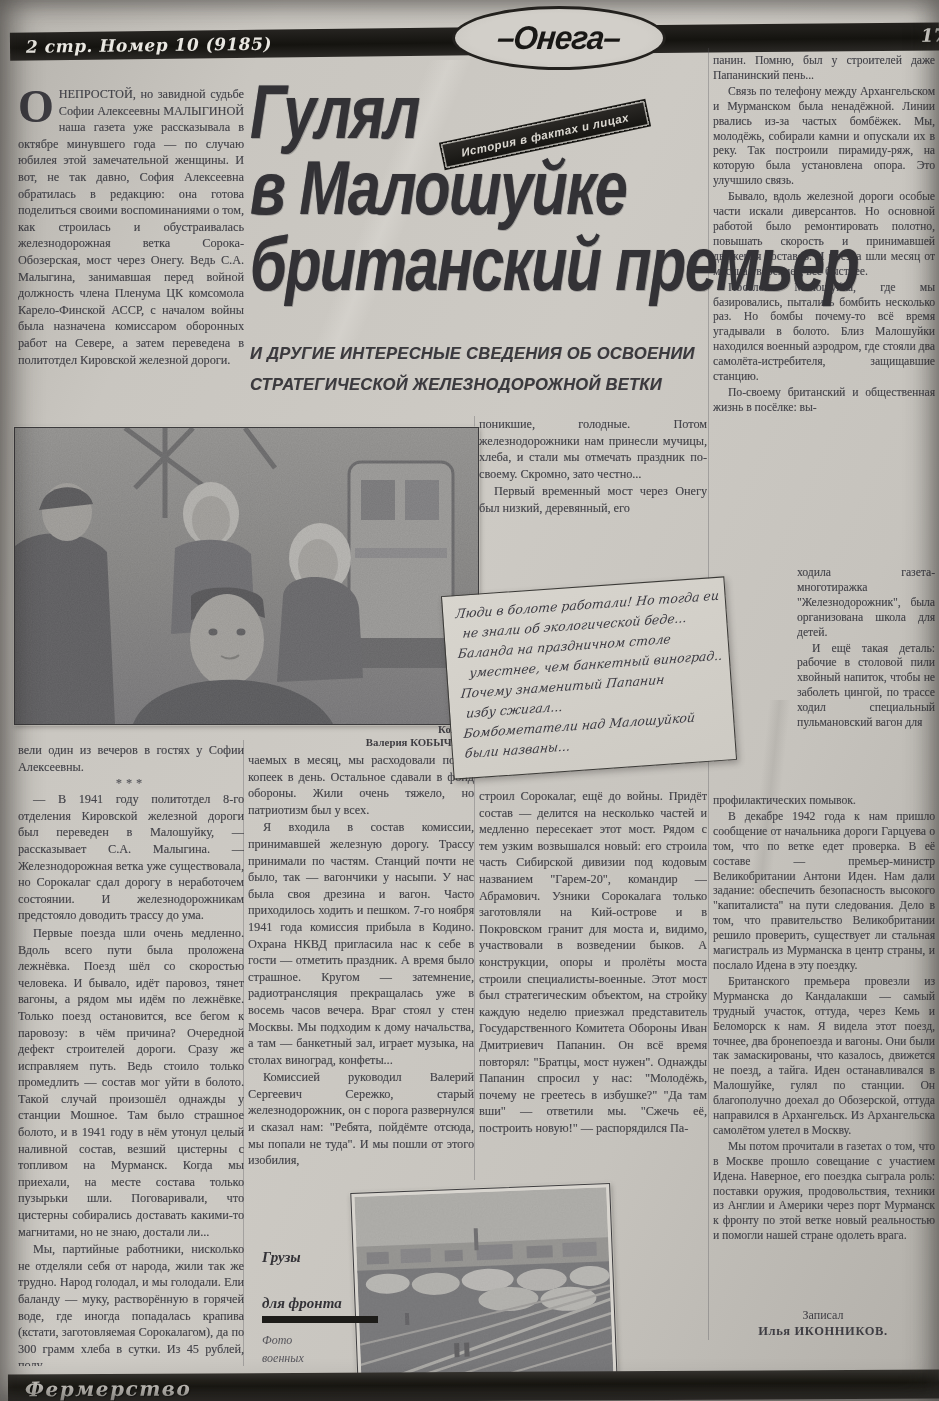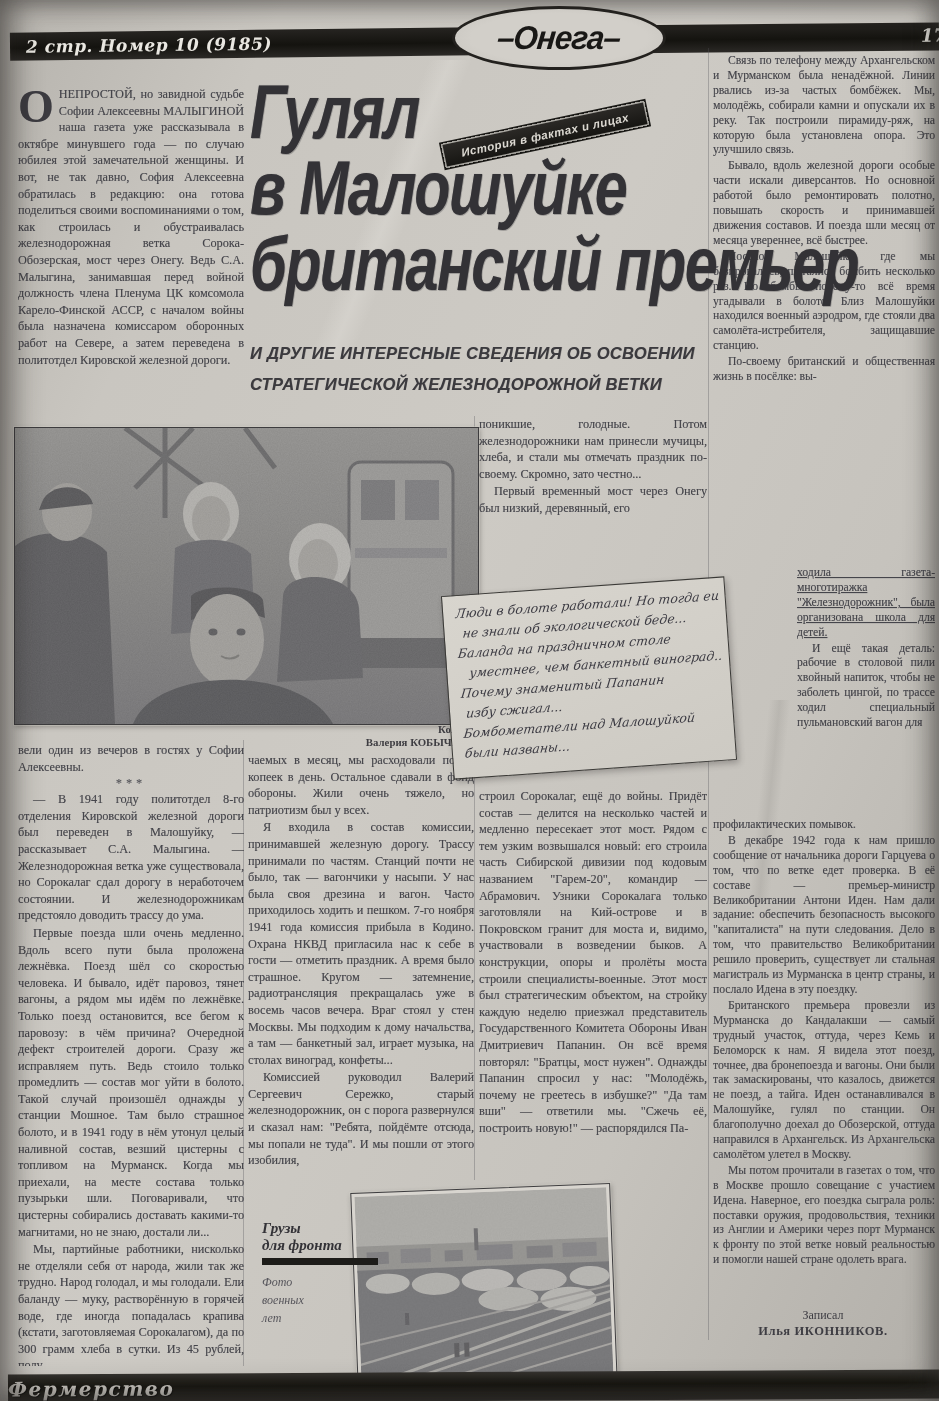--- a/index.html
+++ b/index.html
@@ -50,41 +50,41 @@
 
   .vrule{position:absolute;width:1px;background:rgba(86,85,90,.34);}
 
   
   .photo{position:absolute;border:1px solid #3d3c3e;box-shadow:0 0 0 1px rgba(210,207,200,.5),1px 2px 5px rgba(40,38,35,.35);}
   .photo svg{display:block;}
   .photo2wrap{transform:rotate(-2.2deg);background:#d8d5cf;padding:3px;}
   .caption1{position:absolute;left:292px;top:723px;width:184px;text-align:right;color:#3e3d42;
     font:bold 10.8px/13px "Liberation Serif",serif;}
   .caption2{position:absolute;left:262px;top:1220px;width:110px;color:#333237;}
-  .caption2 .t{font:italic bold 15px/17px "Liberation Serif",serif;}
+  .caption2 .t{font:italic bold 15px/17px "Liberation Serif",serif;margin-top:29px;}
   .caption2 .bar2{width:116px;height:7px;background:#1d1c19;margin:4px 0 8px;}
   .caption2 .c{font:italic 12px/18px "Liberation Serif",serif;color:#56555b;}
 
   
   .note{position:absolute;left:447px;top:586px;width:284px;height:184px;z-index:6;
     background:linear-gradient(160deg,#d8d5ce,#cdcac3);border:1.5px solid #3a3936;transform:rotate(-4deg);
     box-shadow:2px 3px 6px rgba(40,38,35,.3);padding:8px 6px 4px 12px;box-sizing:border-box;}
   .note div{font:italic 12.5px/20px "DejaVu Serif",serif;color:#3b3a42;transform:skewX(-10deg);white-space:nowrap;overflow:hidden;}
   .note div:nth-child(2){margin-left:6px;}
   .note div:nth-child(4){margin-left:10px;}
   .note div:nth-child(6){margin-left:4px;}
 
   .byline{position:absolute;left:713px;top:1308px;width:220px;text-align:center;color:#3e3d43;}
   .byline .b1{font:12px/15px "Liberation Serif",serif;}
   .byline .b2{font:bold 12.5px/17px "Liberation Serif",serif;letter-spacing:.6px;}
 
   .footer-banner{position:absolute;left:8px;top:1372px;width:931px;height:29px;transform:rotate(-.3deg);
     background:linear-gradient(180deg,#35332f,#16150f 45%,#2e2c28);display:flex;align-items:center;}
   .footer-banner span{color:#dedbd4;font:italic bold 20px "DejaVu Serif",serif;letter-spacing:1.5px;
-    text-shadow:1px 1px 1px rgba(0,0,0,.6);}
+    text-shadow:1px 1px 1px rgba(0,0,0,.6);margin-left:17px;}
 </style>
 </head>
 <body>
 
 <div id="page">
 
   <div class="crease crease1"></div>
   <div class="crease crease2"></div>
 
   <div class="bar bar-left">
@@ -191,30 +191,31 @@
     <div>избу сжигал...</div>
     <div>Бомбометатели над Малошуйкой</div>
     <div>были названы...</div>
   </div>
 
   <div class="textcol" style="left:479px;top:788px;width:228px;height:382px;">
     <p style="text-indent:0;">строил Сорокалаг, ещё до войны. Придёт состав — делится на несколько частей и медленно пересекает этот мост. Рядом с тем узким возвышался новый: его строила часть Сибирской дивизии под кодовым названием "Гарем-20", командир — Абрамович. Узники Сорокалага только заготовляли на Кий-острове и в Покровском гранит для моста и, видимо, участвовали в возведении быков. А конструкции, опоры и пролёты моста строили специалисты-военные. Этот мост был стратегическим объектом, на стройку каждую неделю приезжал представитель Государственного Комитета Обороны Иван Дмитриевич Папанин. Он всё время повторял: "Братцы, мост нужен". Однажды Папанин спросил у нас: "Молодёжь, почему не греетесь в избушке?" "Да там вши" — ответили мы. "Сжечь её, построить новую!" — распорядился Па-</p>
   </div>
 
   <div class="textcol tight" style="left:713px;top:54px;width:222px;height:534px;">
+    <p style="text-indent:0;">панин. Помню, был у строителей даже Папанинский пень...</p>
     <p>Связь по телефону между Архангельском и Мурманском была ненадёжной. Линии рвались из-за частых бомбёжек. Мы, молодёжь, собирали камни и опускали их в реку. Так построили пирамиду-ряж, на которую была установлена опора. Это улучшило связь.</p>
     <p>Бывало, вдоль железной дороги особые части искали диверсантов. Но основной работой было ремонтировать полотно, повышать скорость и принимавшей движения составов. И поезда шли месяц от месяца увереннее, всё быстрее.</p>
     <p>Посёлок Малошуйка, где мы базировались, пытались бомбить несколько раз. Но бомбы почему-то всё время угадывали в болото. Близ Малошуйки находился военный аэродром, где стояли два самолёта-истребителя, защищавшие станцию.</p>
     <p>По-своему британский и общественная жизнь в посёлке: вы-</p>
   </div>
   <div class="textcol tight" style="left:797px;top:566px;width:138px;height:226px;">
-    <p style="text-indent:0;text-decoration:underline;">ходила газета-многотиражка "Железнодорожник", была организована школа для детей.</p>
+    <p style="text-indent:0;">ходила газета-многотиражка "Железнодорожник", была организована школа для детей.</p>
     <p>И ещё такая деталь: рабочие в столовой пили хвойный напиток, чтобы не заболеть цингой, по трассе ходил специальный пульмановский вагон для</p>
   </div>
-  <div class="textcol tight" style="left:713px;top:794px;width:222px;height:510px;margin-top:24px;">
+  <div class="textcol tight" style="left:713px;top:794px;width:222px;height:510px;">
     <p style="text-indent:0;">профилактических помывок.</p>
     <p>В декабре 1942 года к нам пришло сообщение от начальника дороги Гарцуева о том, что по ветке едет проверка. В её составе — премьер-министр Великобритании Антони Иден. Нам дали задание: обеспечить безопасность высокого "капиталиста" на пути следования. Дело в том, что правительство Великобритании решило проверить, существует ли стальная магистраль из Мурманска в центр страны, и послало Идена в эту поездку.</p>
     <p>Британского премьера провезли из Мурманска до Кандалакши — самый трудный участок, оттуда, через Кемь и Беломорск к нам. Я видела этот поезд, точнее, два бронепоезда и вагоны. Они были так замаскированы, что казалось, движется не поезд, а тайга. Иден останавливался в Малошуйке, гулял по станции. Он благополучно доехал до Обозерской, оттуда направился в Архангельск. Из Архангельска самолётом улетел в Москву.</p>
     <p>Мы потом прочитали в газетах о том, что в Москве прошло совещание с участием Идена. Наверное, его поездка сыграла роль: поставки оружия, продовольствия, техники из Англии и Америки через порт Мурманск к фронту по этой ветке новый реальностью и помогли нашей стране одолеть врага.</p>
   </div>
   <div class="byline">
     <div class="b1">Записал</div>
     <div class="b2">Илья ИКОННИКОВ.</div>
   </div>
 

